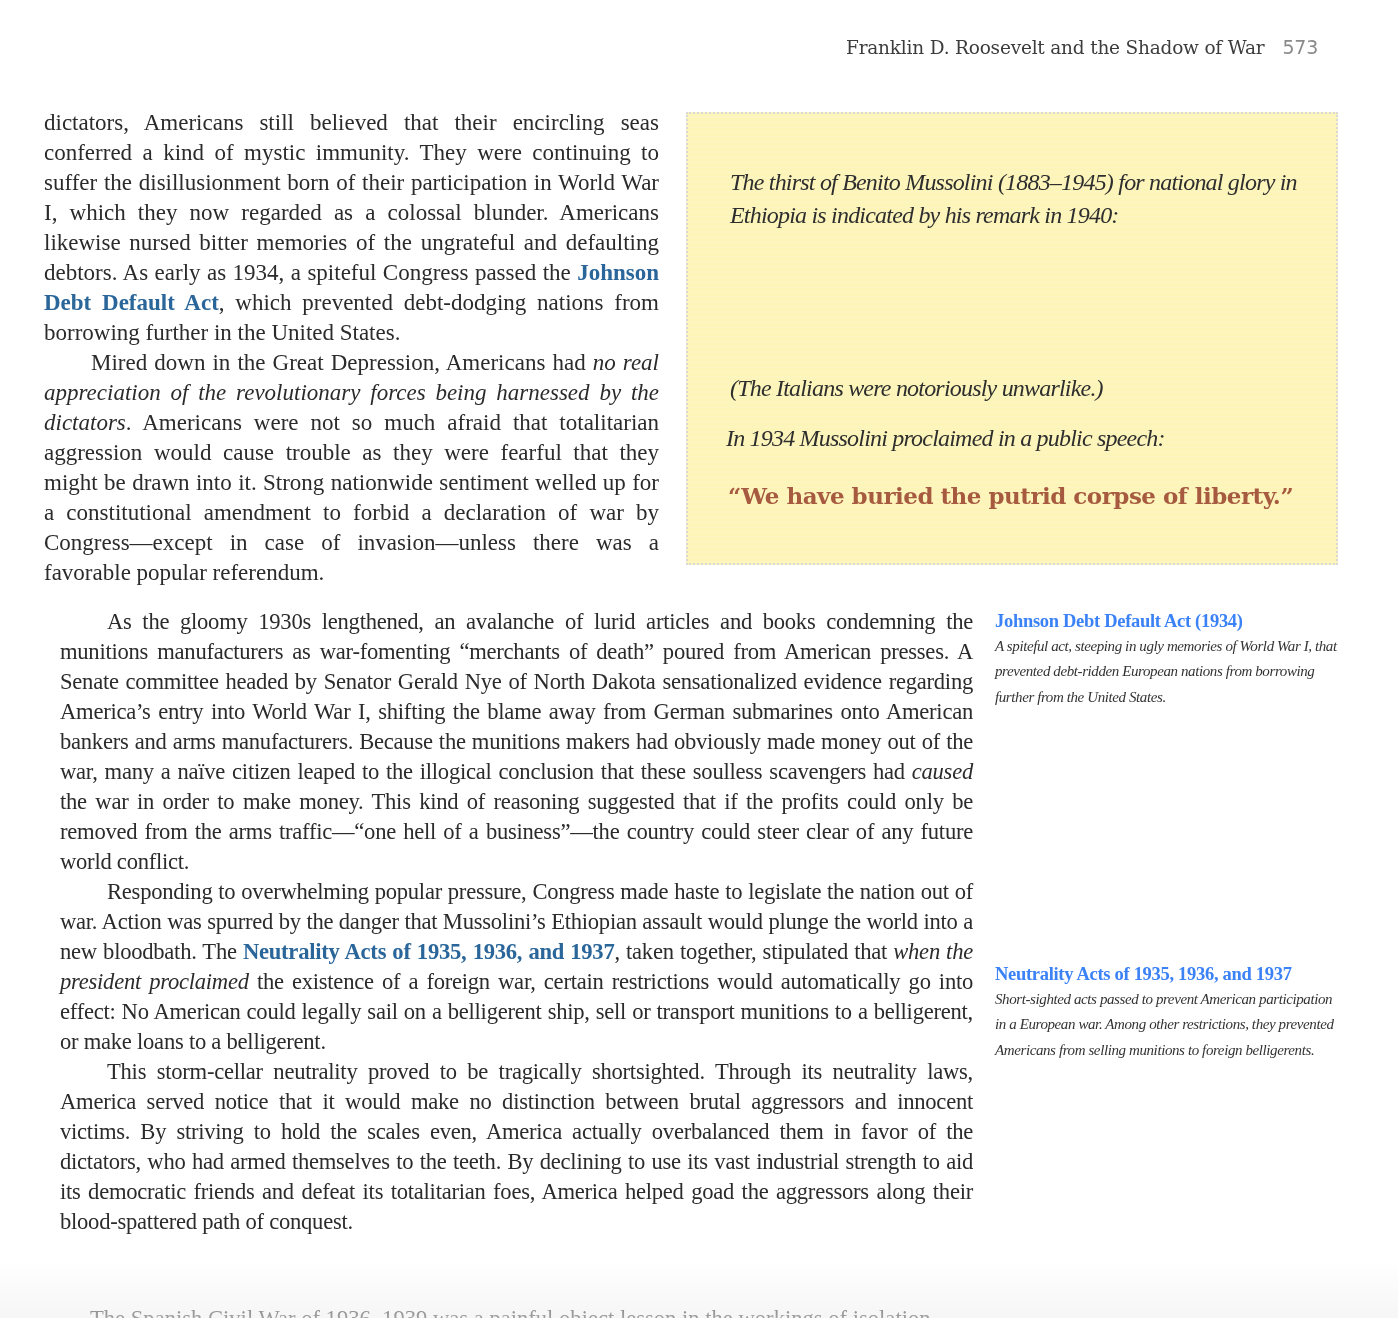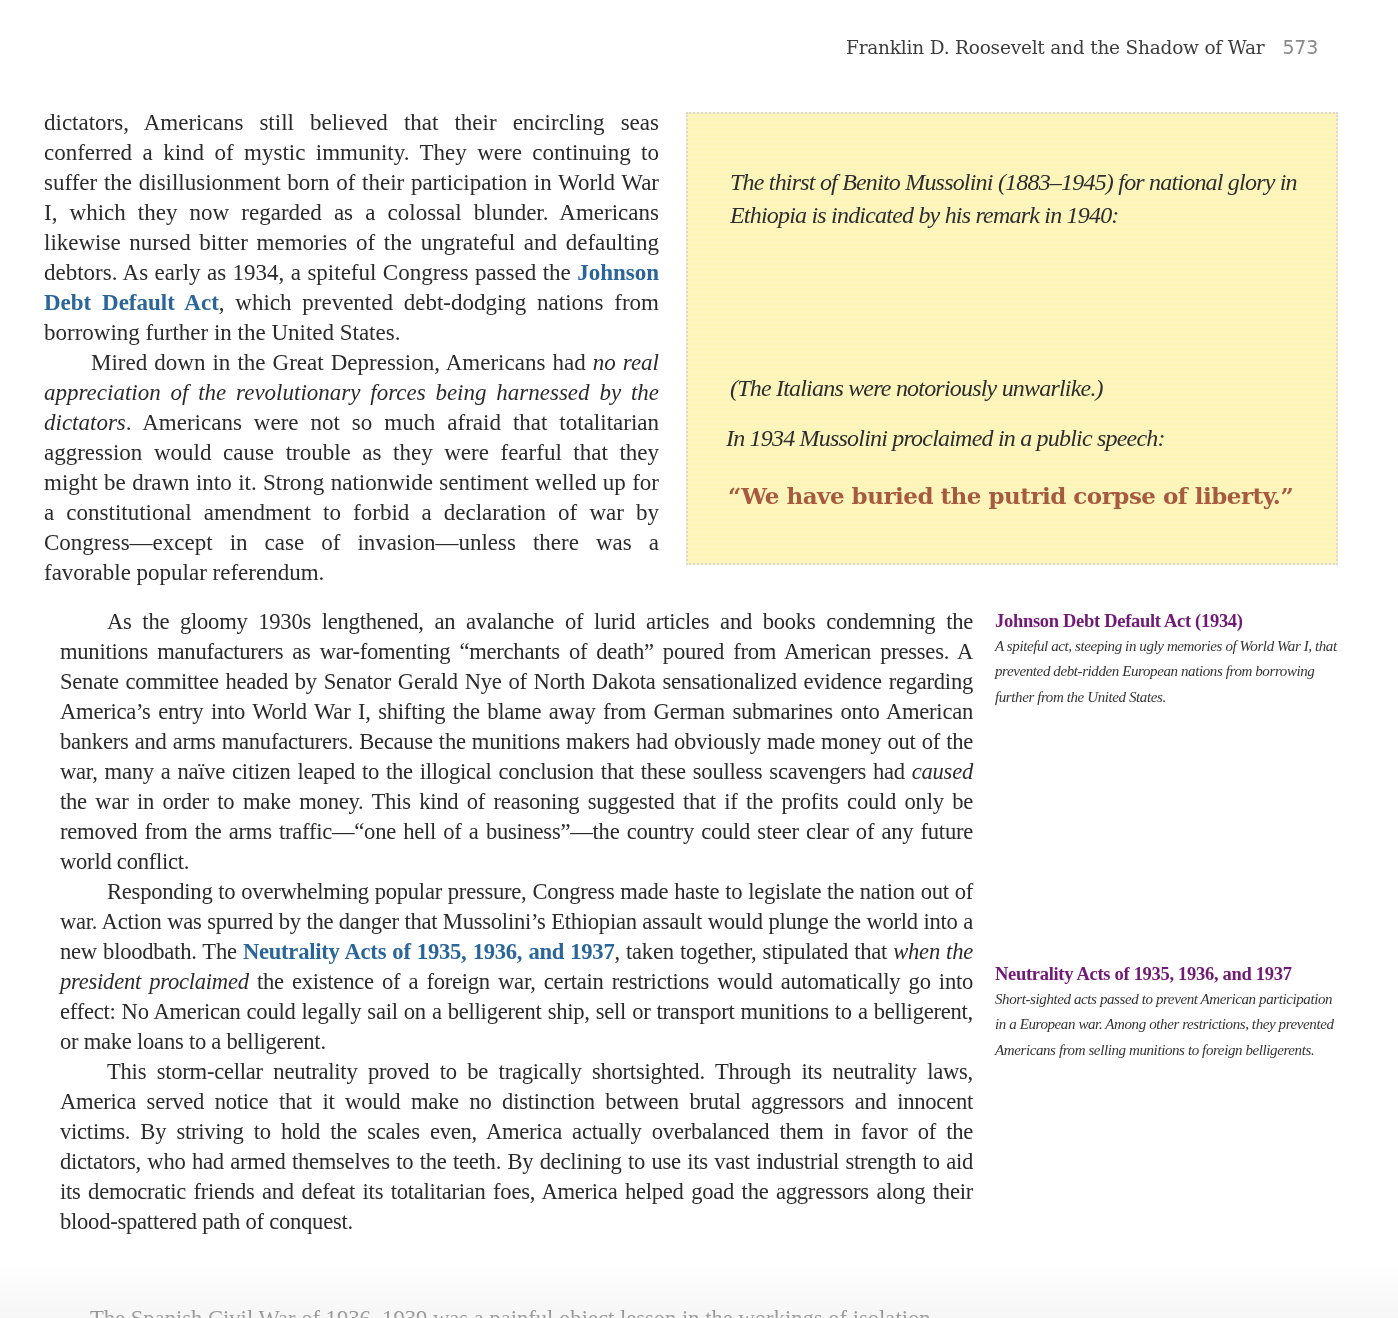--- a/index.html
+++ b/index.html
@@ -34,21 +34,21 @@
   }
   .qb-intro {
     position: absolute; left: 42px; font-style: italic; font-size: 24px; line-height: 33px;
     color: #2e2e2e; letter-spacing: -0.8px; font-family: "Liberation Serif", serif;
   }
   .qb-quote {
     position: absolute; left: 40px; font-family: "DejaVu Serif", serif; font-weight: bold;
     font-size: 23px; line-height: 36px; color: #a65a3f; letter-spacing: -0.5px;
   }
   .margin-gloss { position: absolute; left: 995px; width: 350px; }
-  .gloss-term { color: #701a75; font-weight: bold; font-size: 18.5px; line-height: 25px; letter-spacing: -0.3px; }
+  .gloss-term { color: #3b82f6; font-weight: bold; font-size: 18.5px; line-height: 25px; letter-spacing: -0.3px; }
   .gloss-def { font-style: italic; font-size: 15px; line-height: 25.3px; color: #333; letter-spacing: -0.4px; }
   .cutoff-line {
     position: absolute; left: 90px; top: 1306px; font-size: 22.6px; color: #2b2b2b; white-space: nowrap;
   }
   .bottom-fade {
     position: absolute; left: 0; top: 1260px; width: 1398px; height: 58px;
     background: linear-gradient(rgba(245,245,245,0), rgba(240,240,240,0.6));
     pointer-events: none;
   }
 </style>

